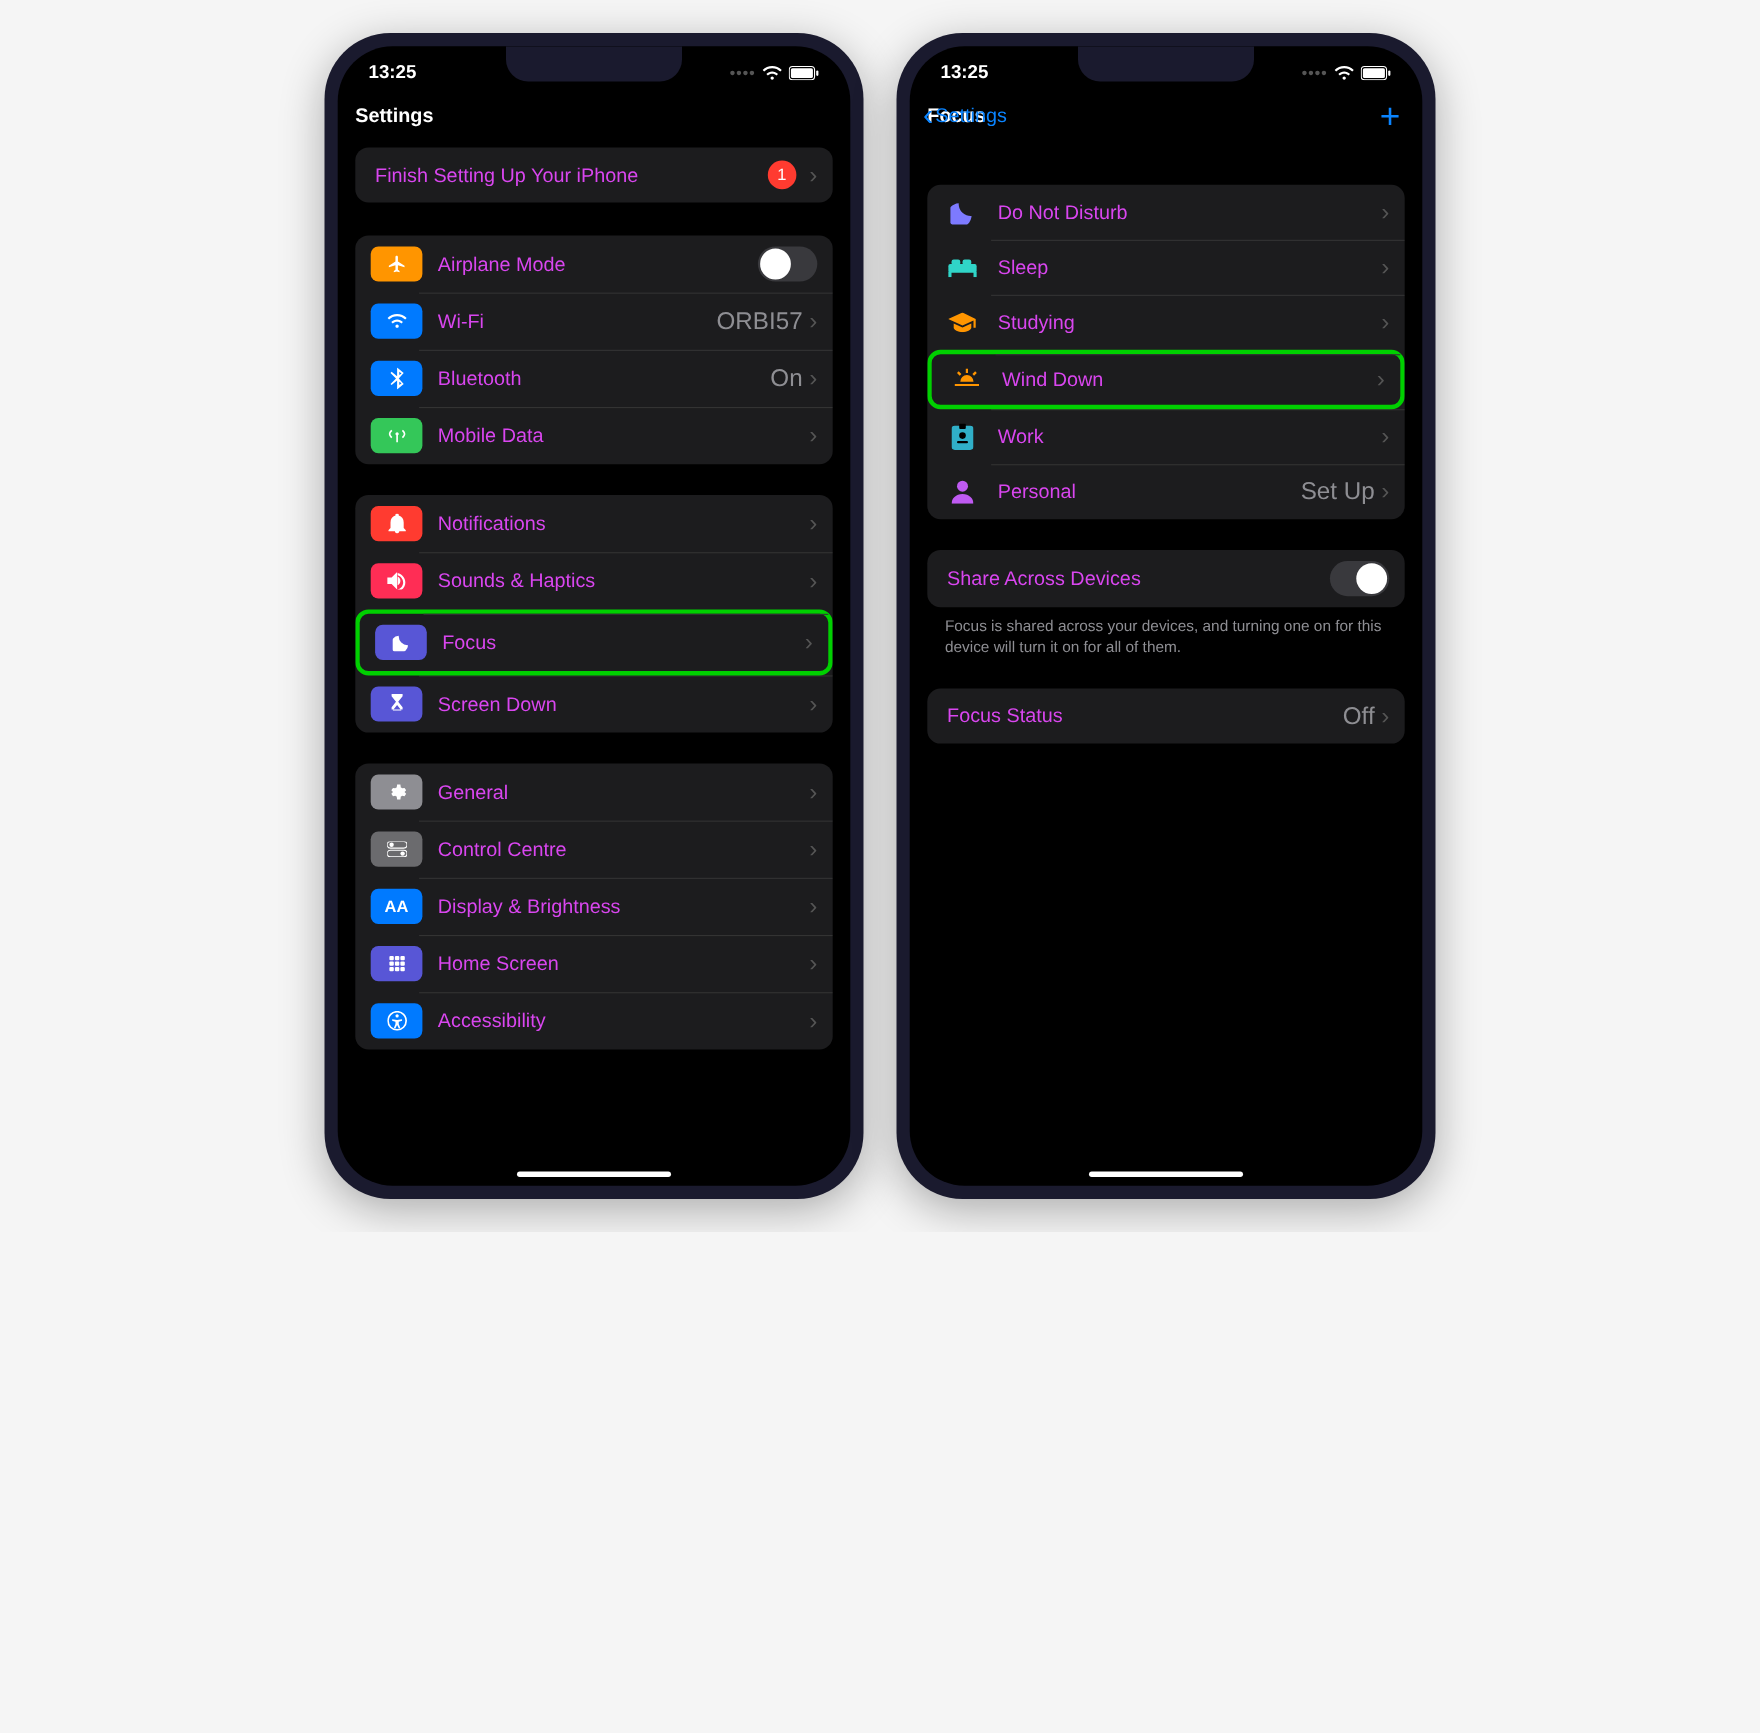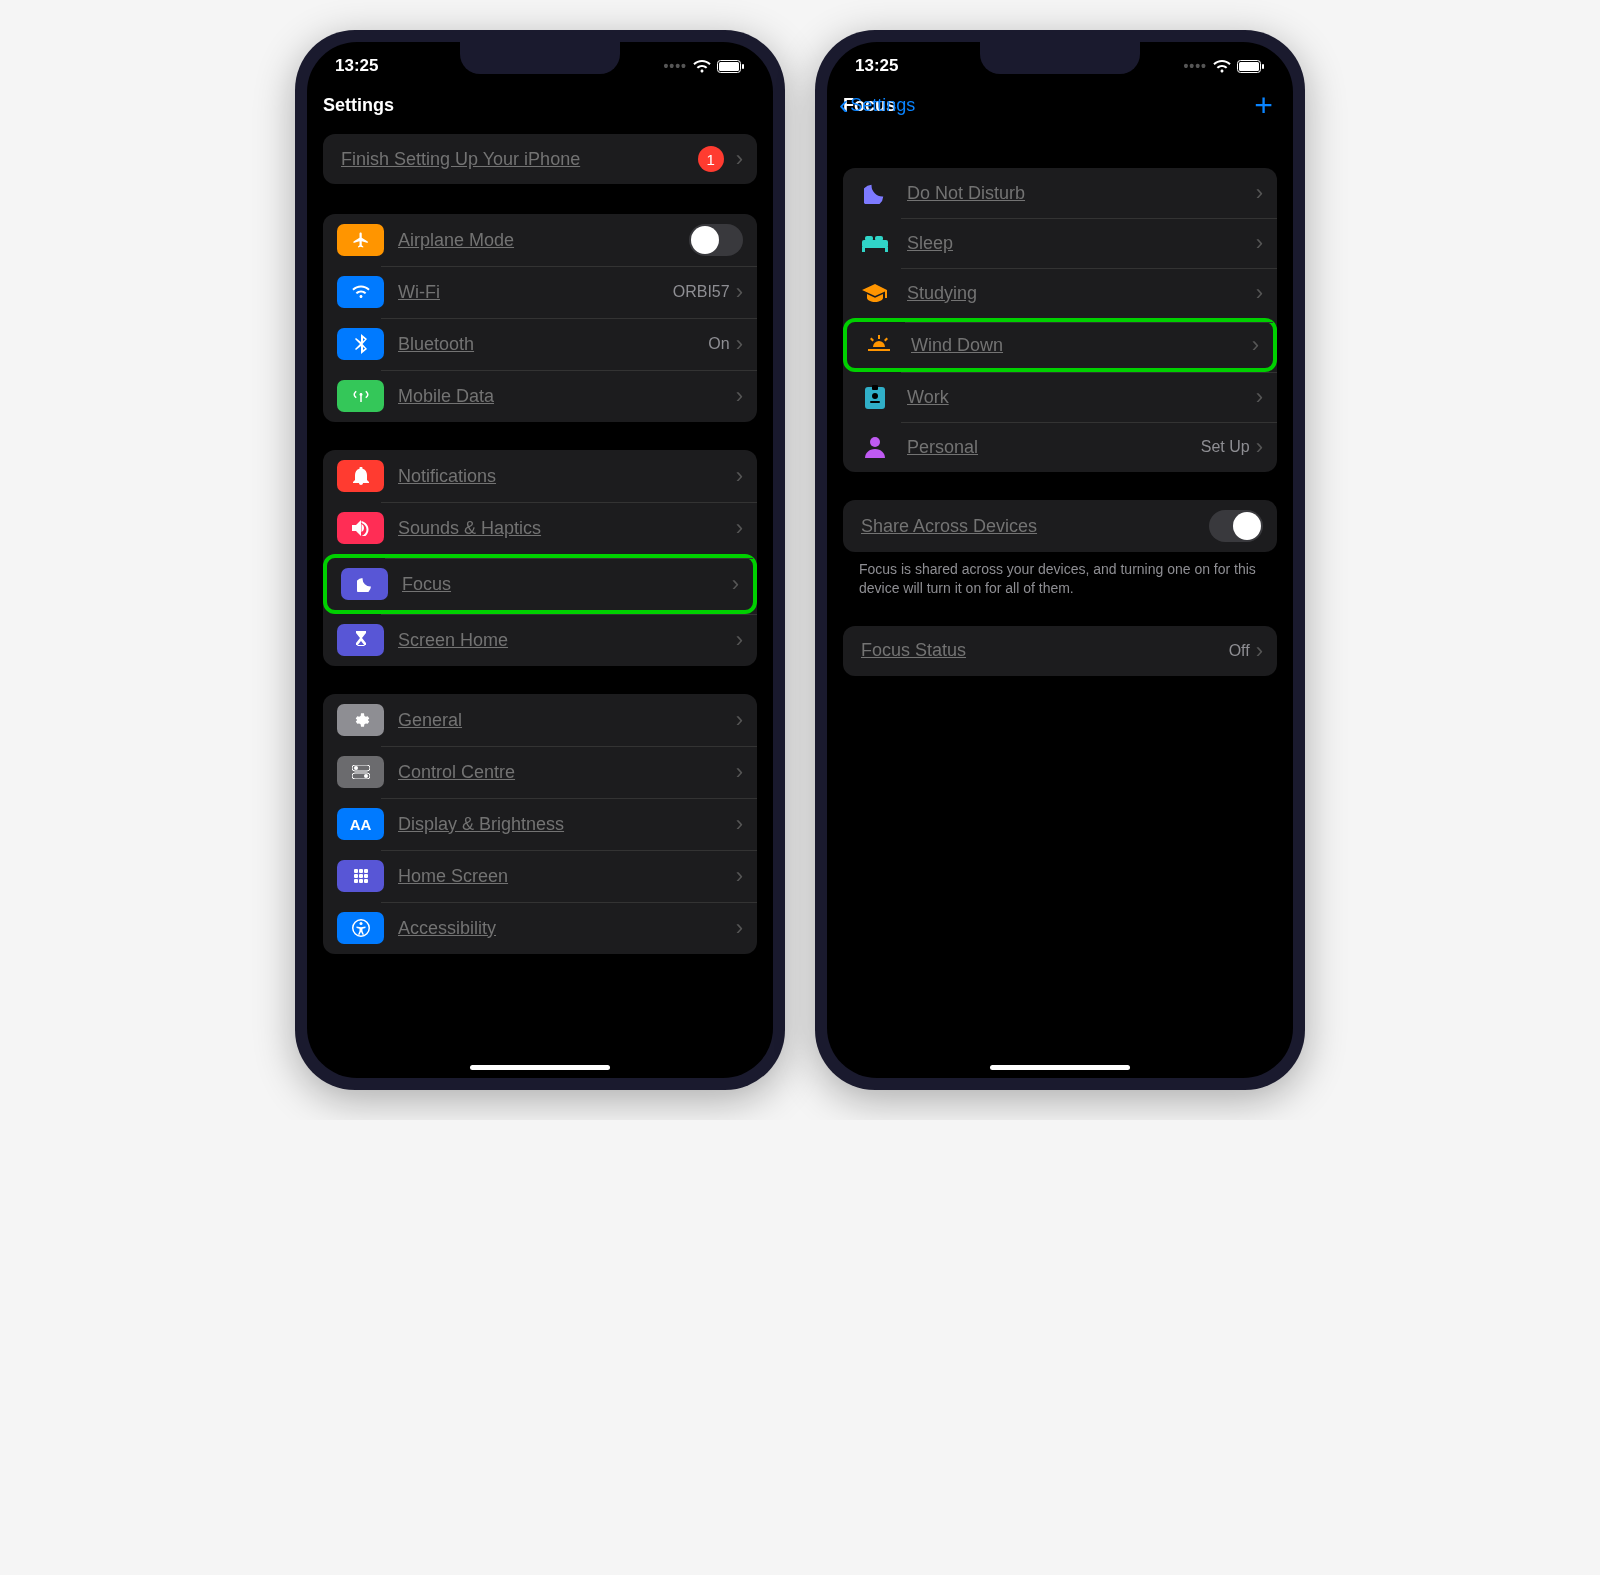--- a/index.html
+++ b/index.html
@@ -122,22 +122,22 @@
   font-size: 18px;
 }
 .icon-plain {
   width: 36px;
   display: flex;
   align-items: center;
   justify-content: center;
   margin-right: 14px;
   font-size: 22px;
 }
-.row-label { flex: 1; color: #737373; font-size: 18px; text-decoration: underline; }
-.row-value { color: #8e8e93; font-size: 16px; margin-right: 6px; }
+.row-label { flex: 1; color: #d946ef; font-size: 18px; }
+.row-value { color: #8e8e93; font-size: 22px; margin-right: 6px; }
 .chevron { color: #555; font-size: 22px; font-weight: 300; }
 .badge {
   background: #ff3b30;
   color: #fff;
   width: 26px;
   height: 26px;
   border-radius: 13px;
   display: flex;
   align-items: center;
   justify-content: center;
@@ -297,21 +297,21 @@
           </div>
           <span class="row-label">Focus</span>
           <span class="chevron">›</span>
         </div>
         <div class="row">
           <div class="icon-box bg-indigo">
             <svg width="14" height="18" viewBox="0 0 14 18" fill="white">
                 <path d="M2 0h10v2l-4 5 4 5v2H2v-2l4-5-4-5V0zm1 15h8l-4-5-4 5z"></path>
               </svg>
           </div>
-          <span class="row-label">Screen Home</span>
+          <span class="row-label">Screen Down</span>
           <span class="chevron">›</span>
         </div>
       </div>
 
       <div class="group">
         <div class="row">
           <div class="icon-box bg-gray">
             <svg width="18" height="18" viewBox="0 0 24 24" fill="white">
                 <path d="M12 8a4 4 0 100 8 4 4 0 000-8zm9 4l2-2-2-3-2.7.5a8 8 0 00-1.8-1L16 3h-4l-.5 3.5a8 8 0 00-1.8 1L7 7 5 10l2 2-2 2 2 3 2.7-.5a8 8 0 001.8 1L12 21h4l.5-3.5a8 8 0 001.8-1l2.7.5 2-3-2-2z"></path>
               </svg>

